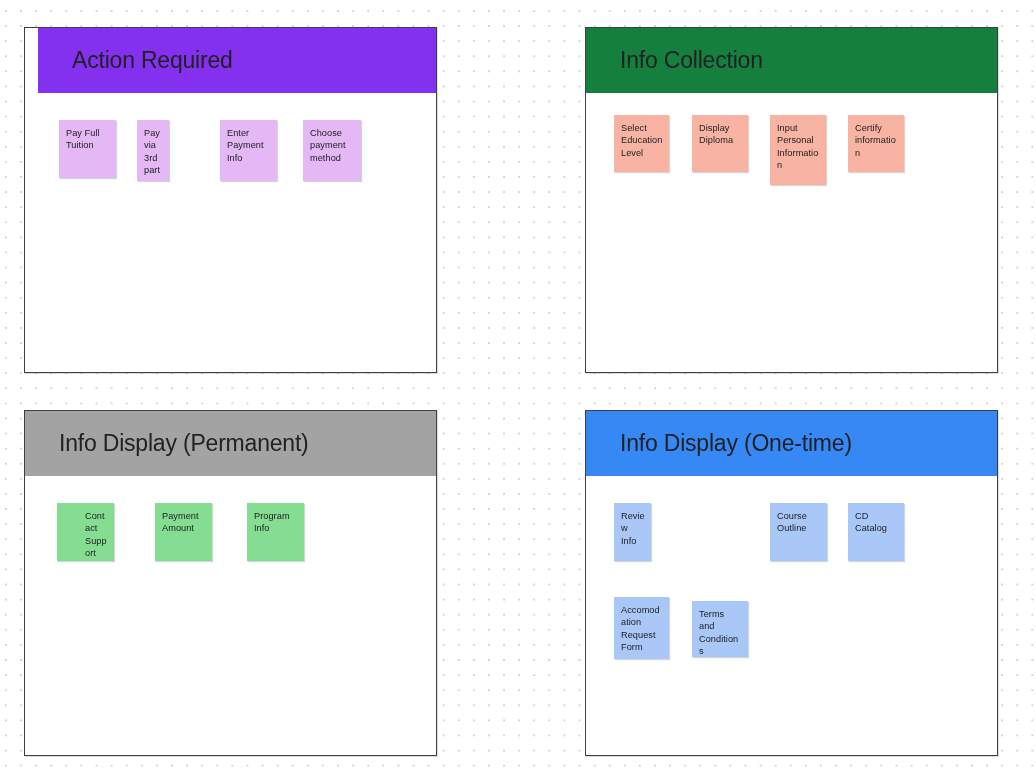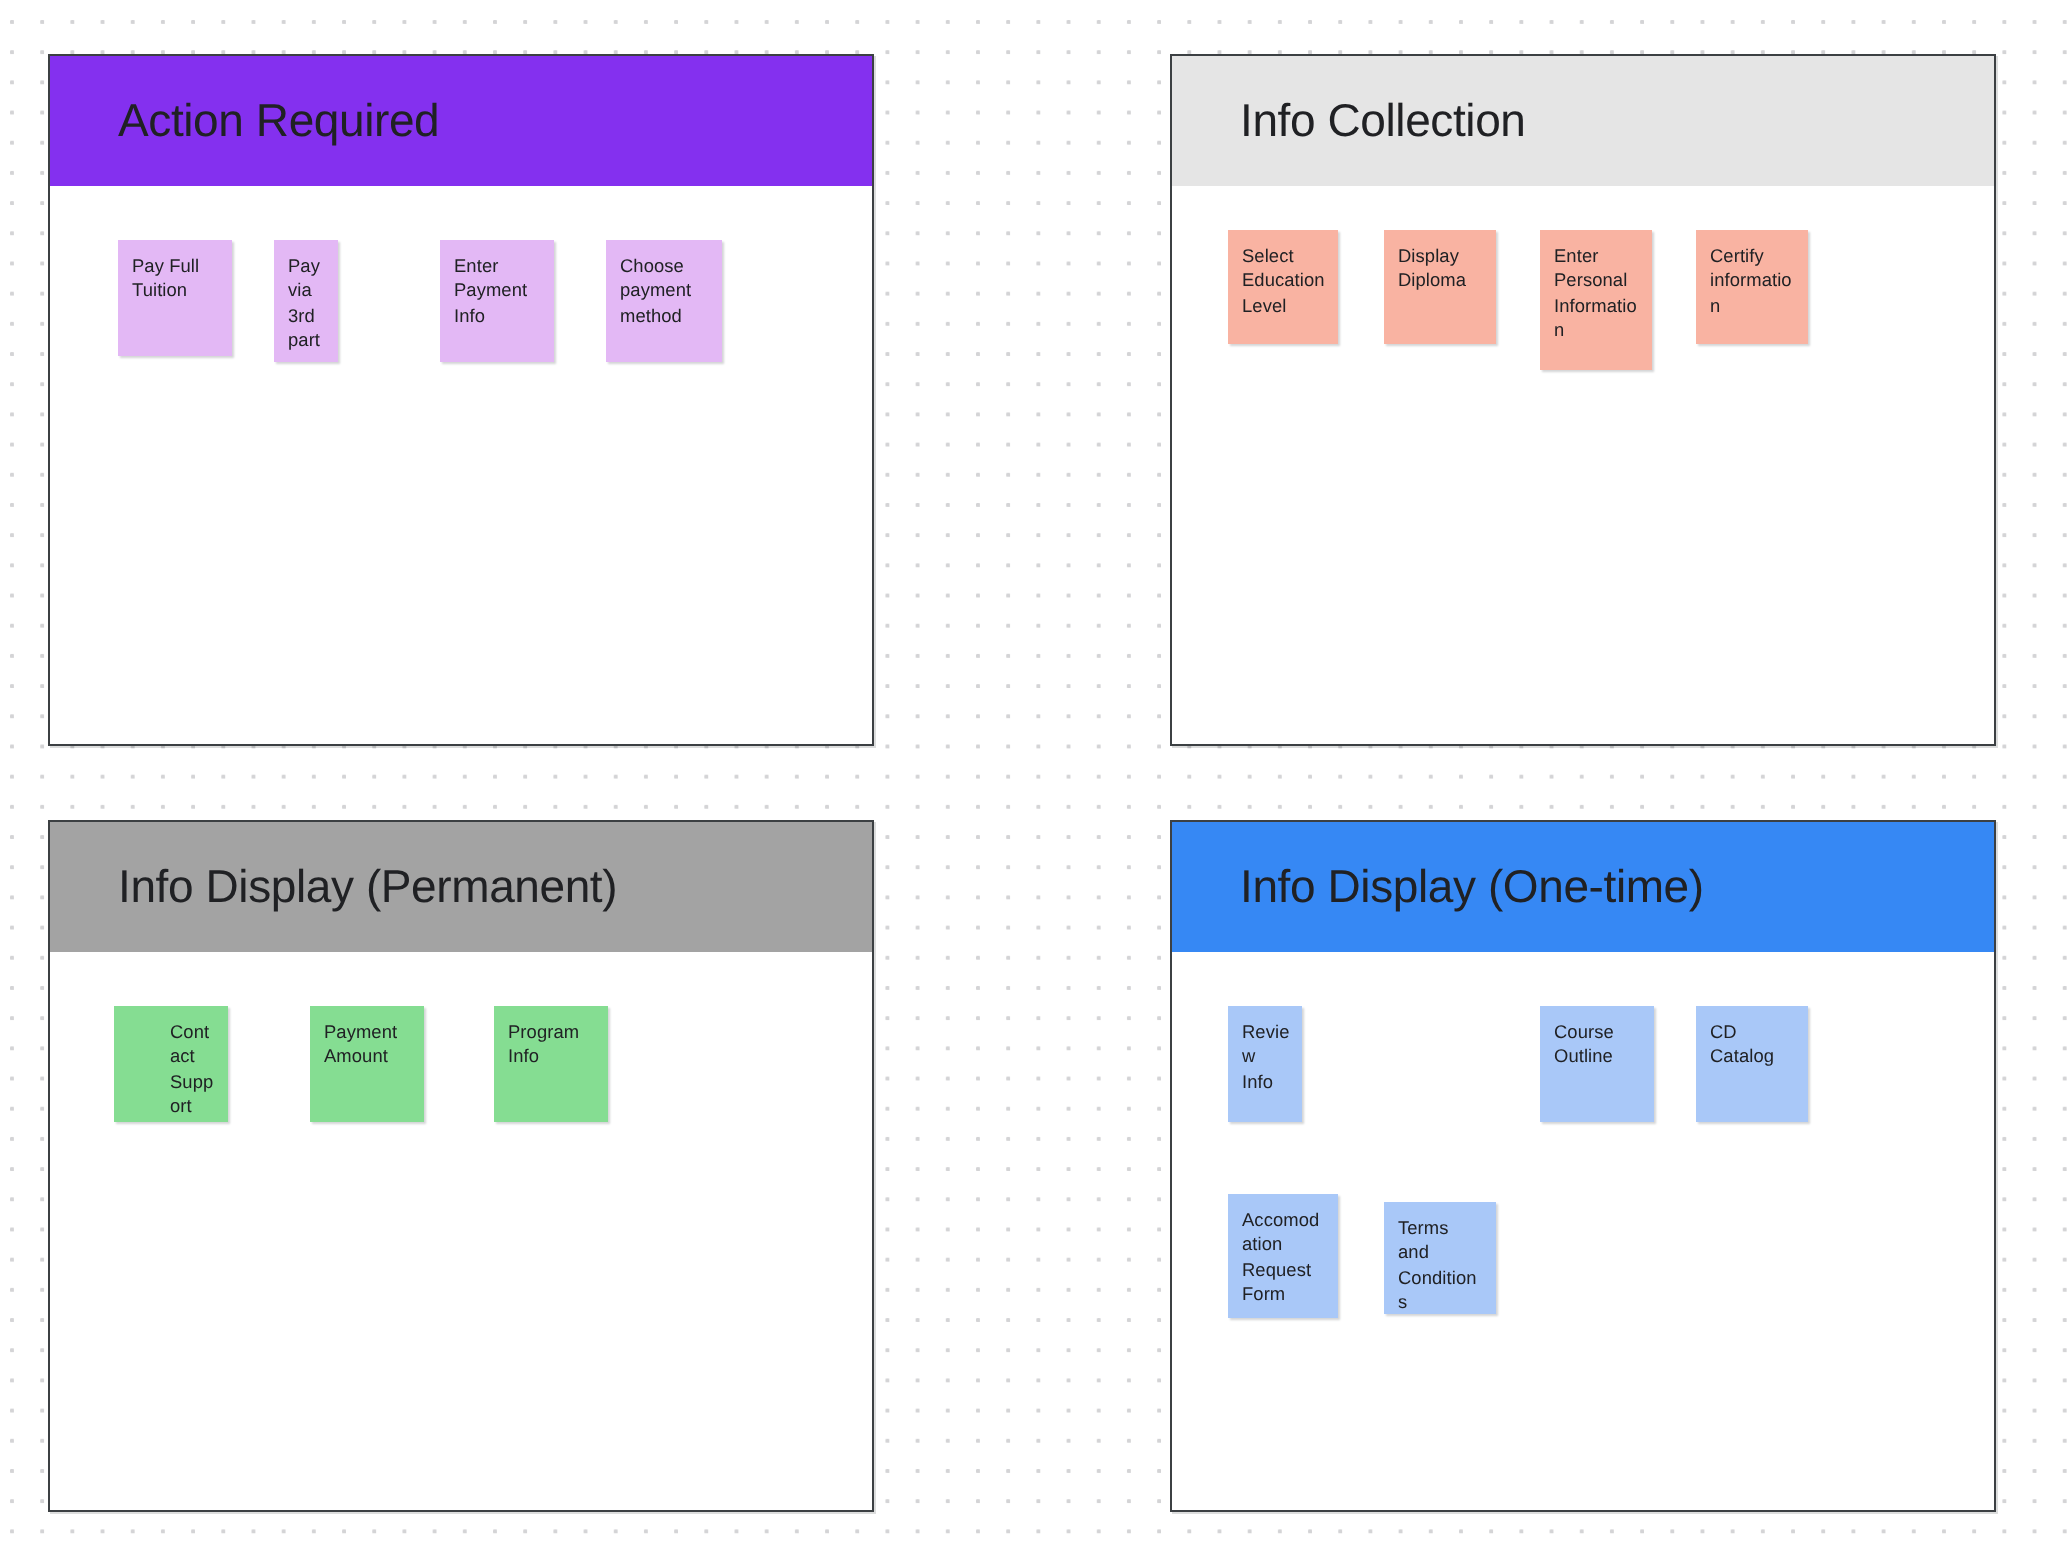--- a/index.html
+++ b/index.html
@@ -74,22 +74,22 @@
 
   
   #panel-action-required { left: 24px;  top: 27px;  width: 413px; height: 346px; }
   #panel-info-collection { left: 585px; top: 27px;  width: 413px; height: 346px; }
   #panel-info-permanent  { left: 24px;  top: 410px; width: 413px; height: 346px; }
   #panel-info-onetime    { left: 585px; top: 410px; width: 413px; height: 346px; }
 
   .hdr-h { height: 65px; }
   .body-h { top: 65px; }
 
-  .hdr-purple { background: #8430ef; }
-  .hdr-red    { background: #e5e5e5; }
+  .hdr-purple { background: #8430ef; margin-left: 13px; }
+  .hdr-red    { background: #15803d; }
   .hdr-green  { background: #a3a3a3; }
   .hdr-blue   { background: #3688f4; }
 
   .card-purple { background: #e3b8f5; }
   .card-red    { background: #f9b3a2; }
   .card-green  { background: #85dd92; }
   .card-blue   { background: #a9c8f8; }
 </style>
 </head>
 <body>
@@ -108,21 +108,21 @@
     </div>
   </div>
 
   <div class="panel" id="panel-info-collection">
     <div class="panel-header hdr-h hdr-red">
       <div class="panel-title">Info Collection</div>
     </div>
     <div class="panel-body body-h" style="top:65px; bottom:0;">
       <div class="card card-red" style="left:28px; top:22px; width:55px; height:57px;">Select Education Level</div>
       <div class="card card-red" style="left:106px; top:22px; width:56px; height:57px;">Display Diploma</div>
-      <div class="card card-red" style="left:184px; top:22px; width:56px; height:70px;">Enter Personal Information</div>
+      <div class="card card-red" style="left:184px; top:22px; width:56px; height:70px;">Input Personal Information</div>
       <div class="card card-red" style="left:262px; top:22px; width:56px; height:57px;">Certify information</div>
     </div>
   </div>
 
   <div class="panel" id="panel-info-permanent">
     <div class="panel-header hdr-h hdr-green">
       <div class="panel-title">Info Display (Permanent)</div>
     </div>
     <div class="panel-body body-h" style="top:65px; bottom:0;">
       <div class="card card-green" style="left:32px; top:27px; width:57px; height:58px;padding-left:28px;">Contact Support</div>

